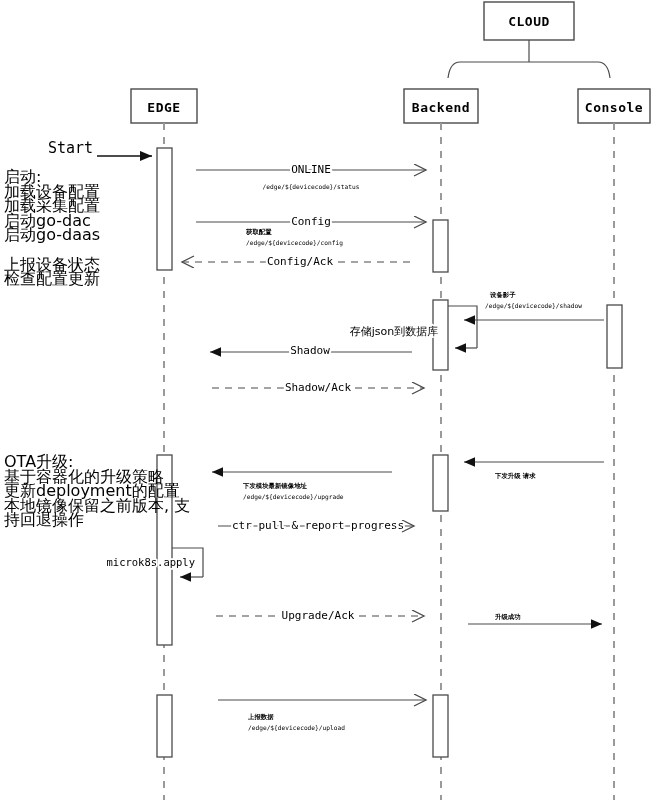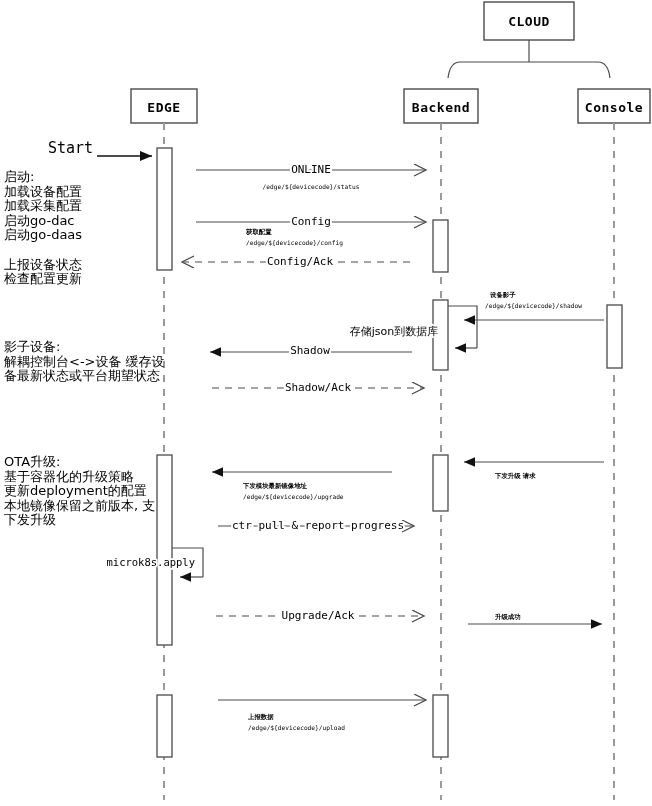--- a/index.html
+++ b/index.html
@@ -1,21 +1,21 @@
 <!DOCTYPE html>
 <html><head>
 <meta charset="utf-8">
 <style>
   html,body{margin:0;padding:0;background:#ffffff;}
   body{width:652px;height:806px;position:relative;overflow:hidden;
        font-family:"Liberation Serif",serif;color:#000;}
   #stage{position:absolute;left:0;top:0;width:652px;height:674px;}
   svg#diagram{position:absolute;left:0;top:0;width:652px;height:806px;}
 
-  .note{position:absolute;font-family:"DejaVu Sans",sans-serif;font-size:13px;
+  .note{position:absolute;font-family:"DejaVu Sans",sans-serif;font-size:16px;
         line-height:14.6px;color:#000;white-space:pre;letter-spacing:0px;}
   .actor-label{font-family:"DejaVu Sans Mono","Liberation Mono",monospace;
         font-size:13px;font-weight:bold;letter-spacing:0.5px;}
   .msg-label{font-family:"DejaVu Sans Mono","Liberation Mono",monospace;font-size:10.5px;}
   .msg-label-big{font-family:"DejaVu Sans Mono","Liberation Mono",monospace;font-size:11px;}
   .sub-label{font-family:"DejaVu Sans Mono","Liberation Mono",monospace;font-size:6.2px;}
   .cn-small{font-family:"DejaVu Sans",sans-serif;font-size:6.4px;font-weight:bold;}
   .cn-mid{font-family:"DejaVu Sans",sans-serif;font-size:11px;}
   .start-label{font-family:"DejaVu Sans Mono","Liberation Mono",monospace;font-size:15px;}
 </style>
@@ -153,22 +153,19 @@
   </svg>
 
   <div class="note" style="left:4px; top:170px;">启动:
 加载设备配置
 加载采集配置
 启动go-dac
 启动go-daas
 
 上报设备状态
 检查配置更新</div>
-  <div class="note" style="left:4px; top:340px;">影子设备:
-解耦控制台&lt;-&gt;设备 缓存设
-备最新状态或平台期望状态</div>
   <div class="note" style="left:4px; top:455px;">OTA升级:
 基于容器化的升级策略
 更新deployment的配置
 本地镜像保留之前版本, 支
-下发升级</div>
+持回退操作</div>
 
 </div>
 
 </body></html>

